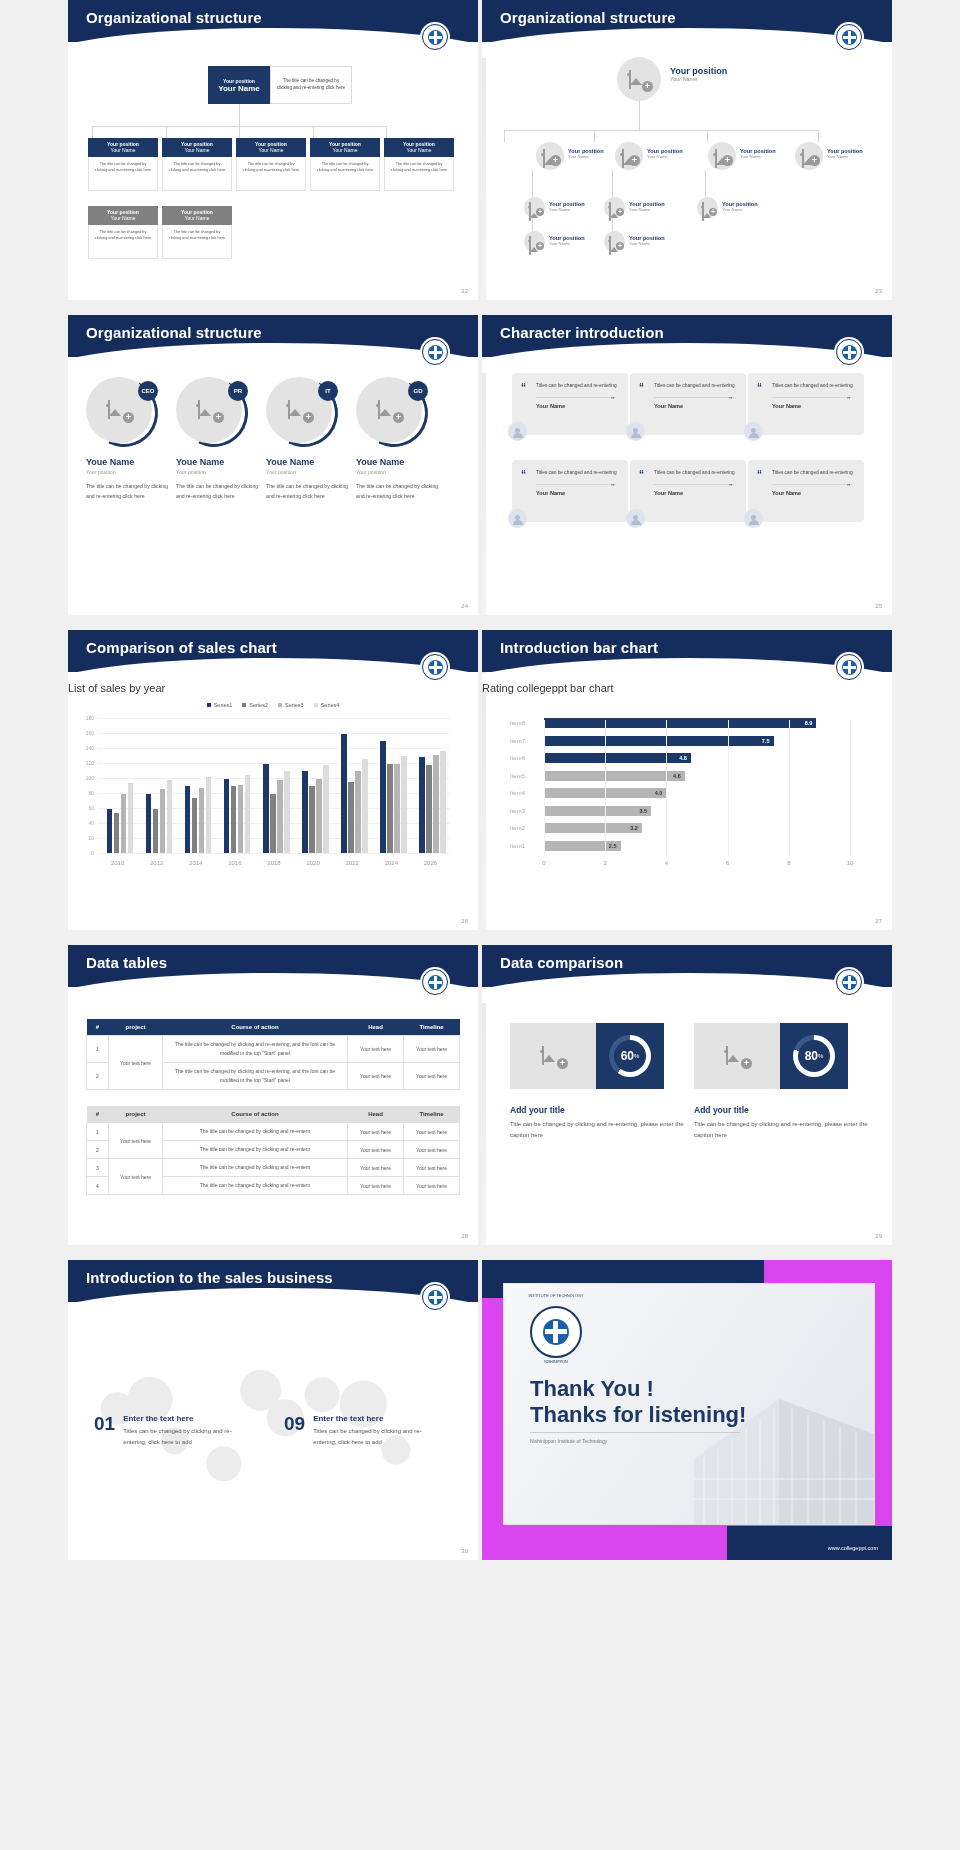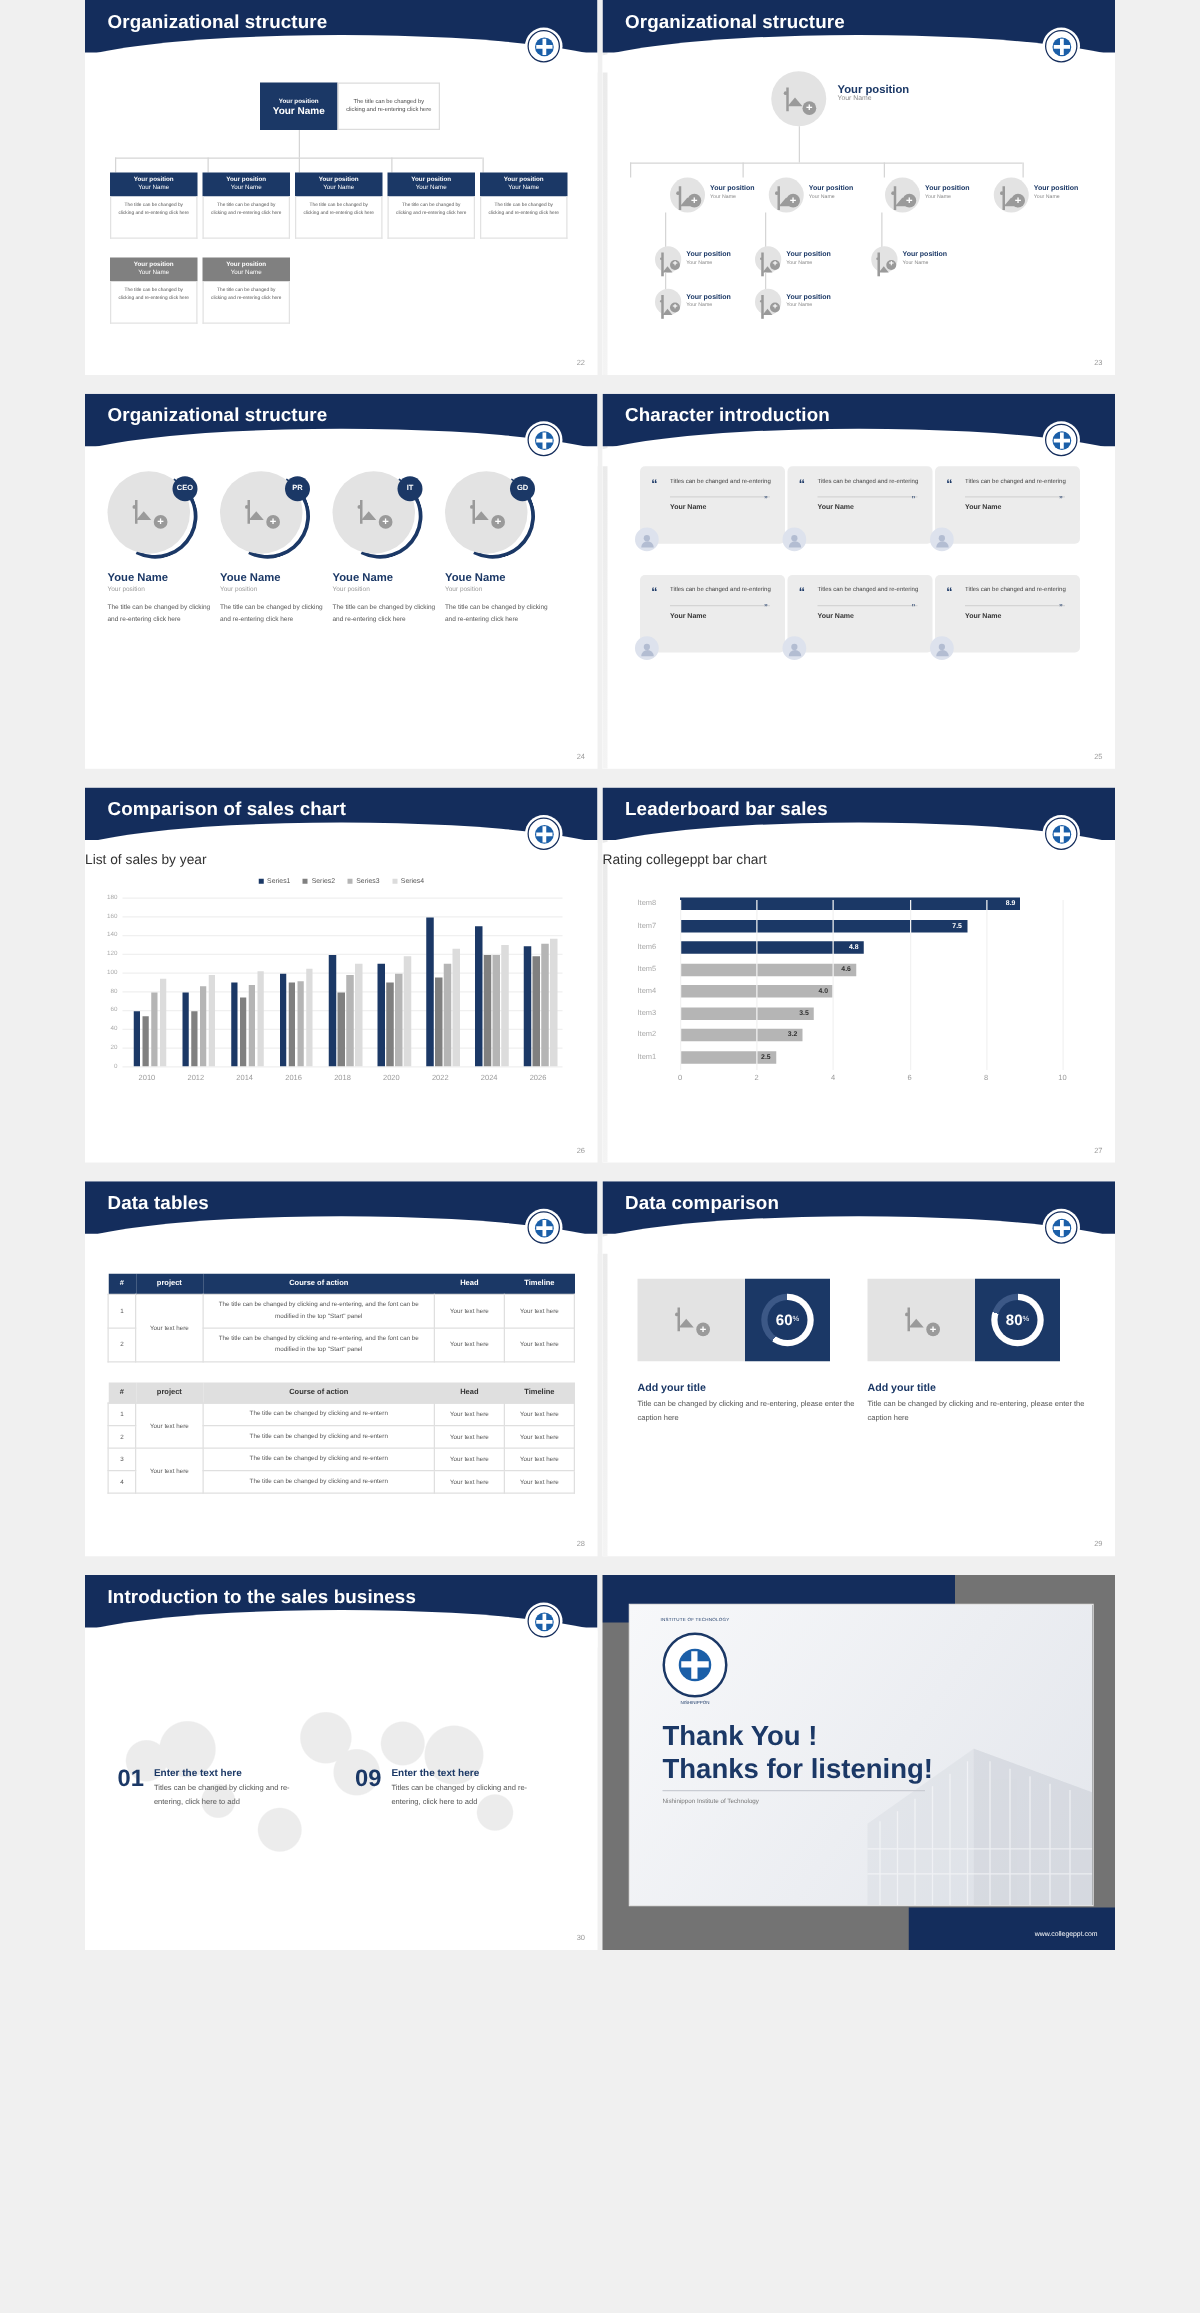--- a/index.html
+++ b/index.html
@@ -241,21 +241,21 @@
       radial-gradient(circle at 72% 40%, #ececec 0 23px, transparent 24px),
       radial-gradient(circle at 80% 60%, #ececec 0 14px, transparent 15px),
       radial-gradient(circle at 38% 66%, #ececec 0 17px, transparent 18px);
   }
   .gb { position: absolute; display: flex; gap: 8px; align-items: flex-start; }
   .gb .num { font-size: 19px; font-weight: bold; color: #1b3866; line-height: 1; }
   .gb .tx .h { font-size: 8px; font-weight: bold; color: #1b3866; }
   .gb .tx .p { font-size: 6px; color: #555; line-height: 1.9; width: 125px; margin-top: 3px; }
 
   
-  .ty-slide { background: #737373; position: relative; }
+  .ty-slide { background: #d946ef; position: relative; }
   .ty-corner { position: absolute; left: 0; top: 0; width: 282px; height: 38px; background: #142d5c; }
   .ty-corner-b { position: absolute; right: 0; bottom: 0; width: 165px; height: 34px; background: #142d5c; }
   .ty-card {
     position: absolute; left: 22px; top: 24px; width: 370px; height: 240px;
     background: linear-gradient(125deg,#f7f8fa 0%,#eceef2 55%,#e3e6ec 100%);
     box-shadow: 0 0 0 1px #e2e2e2;
     overflow: hidden;
   }
   .ty-logo {
     position: absolute; left: 26px; top: 22px; width: 52px; height: 52px;
@@ -733,21 +733,21 @@
         </div>
         <div class="xlab" style="left: 312.444px;">2026</div>
       </div>
 
     <div class="pgnum">26</div>
   </div>
 
   <div class="slide">
     <div class="vbar"></div>
     <div class="hdr"></div>
-    <div class="hdr-title">Leaderboard bar sales</div>
+    <div class="hdr-title">Introduction bar chart</div>
     <div class="logo">
       <div class="ring">
           <div class="inner"></div>
         </div>
     </div>
 
     <div class="chart-title">Rating collegeppt bar chart</div>
     <div class="lb" id="s27-lb">
         <div class="lbrow">
           <div class="nm">Item8</div>

